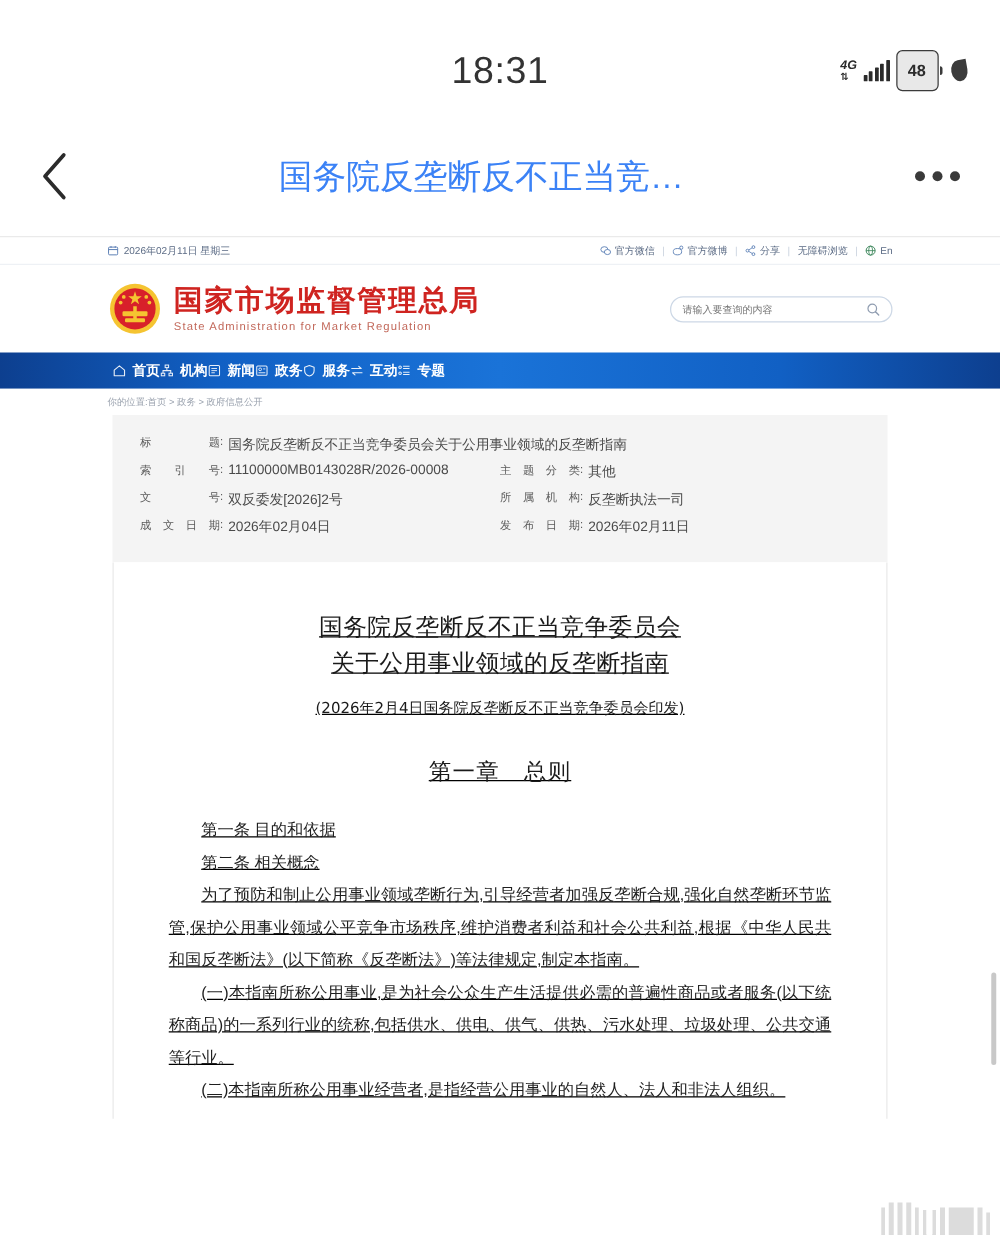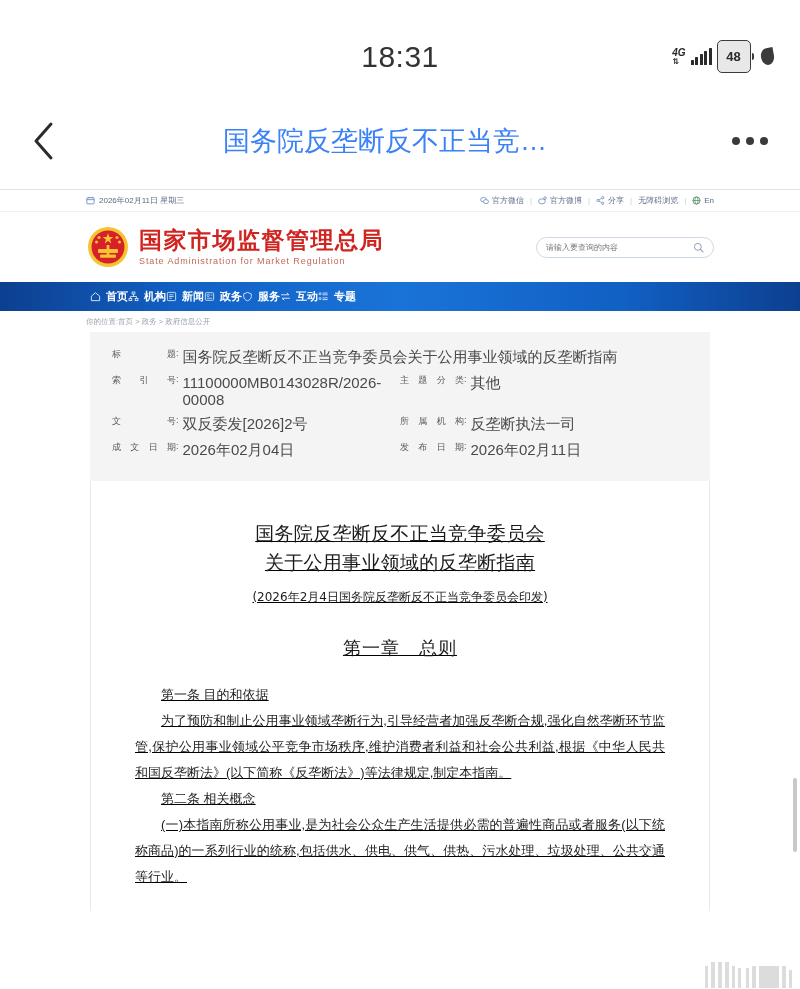--- a/index.html
+++ b/index.html
@@ -183,21 +183,21 @@
     display: flex; flex-wrap: wrap;
   }
   .meta-full { width: 100%; display: flex; margin-bottom: 7px; }
   .meta-half { width: 50%; display: flex; margin-bottom: 7px; }
   .meta-k {
     width: 64px; flex: none; text-align: justify;
     font-size: 9px; color: #5a5a5a;
     text-align-last: justify;
   }
   .meta-colon { font-size: 9px; color: #5a5a5a; margin: 0 4px 0 0; }
-  .meta-v { font-size: 15px; color: #4a4a4a; }
+  .meta-v { font-size: 11px; color: #4a4a4a; }
 
   
   .doc-wrap { padding: 0 90px; background: #fff; text-decoration: underline; }
   .doc {
     background: #ffffff;
     border-left: 1px solid #eaeaea;
     border-right: 1px solid #eaeaea;
     padding: 38px 44px 10px 44px;
     min-height: 430px;
   }
@@ -468,23 +468,24 @@
     </div>
   </div>
 
   <div class="doc-wrap">
     <div class="doc">
       <div class="doc-title">国务院反垄断反不正当竞争委员会</div>
       <div class="doc-title">关于公用事业领域的反垄断指南</div>
       <div class="doc-sub">(2026年2月4日国务院反垄断反不正当竞争委员会印发)</div>
       <div class="chapter">第一章　总则</div>
       <p class="para article-head">第一条 目的和依据</p>
+      <p class="para article-head">第二条 相关概念</p>
       <p class="para">为了预防和制止公用事业领域垄断行为,引导经营者加强反垄断合规,强化自然垄断环节监管,保护公用事业领域公平竞争市场秩序,维护消费者利益和社会公共利益,根据《中华人民共和国反垄断法》(以下简称《反垄断法》)等法律规定,制定本指南。</p>
-      <p class="para article-head">第二条 相关概念</p>
       <p class="para">(一)本指南所称公用事业,是为社会公众生产生活提供必需的普遍性商品或者服务(以下统称商品)的一系列行业的统称,包括供水、供电、供气、供热、污水处理、垃圾处理、公共交通等行业。</p>
+      <p class="para">(二)本指南所称公用事业经营者,是指经营公用事业的自然人、法人和非法人组织。</p>
     </div>
   </div>
 
   <div class="scrollbar"></div>
 
   <div class="watermark">
     <i style="width:3px;height:26px"></i>
     <i style="width:4px;height:30px"></i>
     <i style="width:4px;height:30px"></i>
     <i style="width:4px;height:30px"></i>

